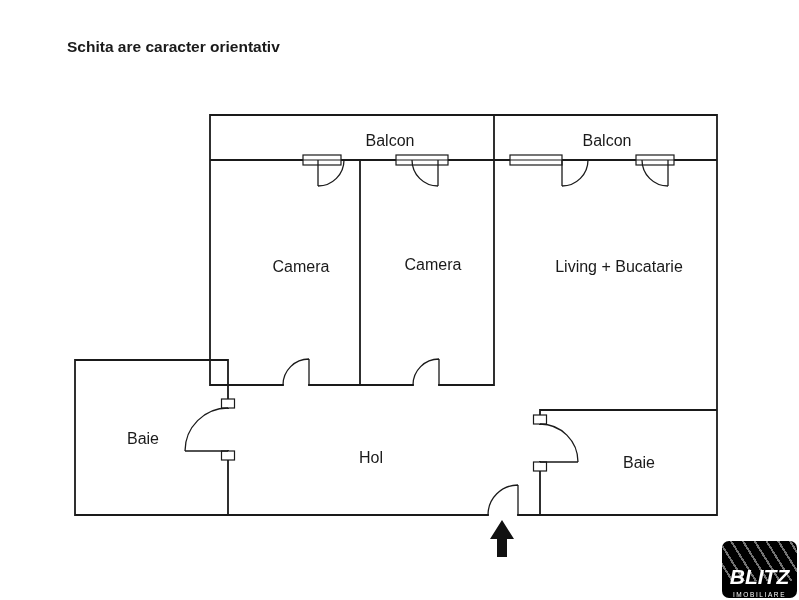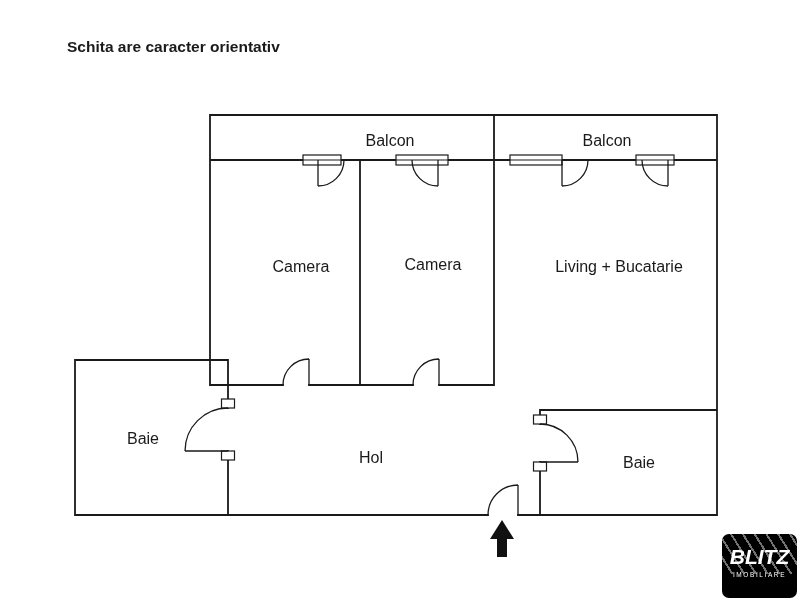--- a/index.html
+++ b/index.html
@@ -15,24 +15,24 @@
   .walls   { fill: none; stroke: #1a1a1a; stroke-width: 1.8; stroke-linecap: square; }
   .doors   { fill: none; stroke: #1a1a1a; stroke-width: 1.3; }
   .windows rect, .jambs rect { fill: #ffffff; stroke: #1a1a1a; stroke-width: 1.2; }
   .windows path { fill: none; stroke: #1a1a1a; stroke-width: 1.2; }
   text { fill: #1a1a1a; }
   .disclaimer { font-size: 15.5px; font-weight: 600; }
   .room-label { font-size: 16px; font-weight: 400; text-anchor: middle; }
 
   .logo {
     position: absolute; right: 2px; bottom: 2px;
-    width: 75px; height: 64px;
+    width: 75px; height: 57px;
     background: #000000;
     border-radius: 7px;
-    display: flex; flex-direction: column; align-items: center; justify-content: flex-start;
+    display: flex; flex-direction: column; align-items: center; justify-content: flex-end;
     overflow: hidden;
   }
   .logo-stripes {
     position: absolute; top: -6px; left: -12px;
     width: 130%; height: 46px;
     background: repeating-linear-gradient(58deg, transparent 0 8px, #8f8f8f 8px 10px);
     opacity: .8;
   }
   .logo-brand {
     position: relative; z-index: 1;

